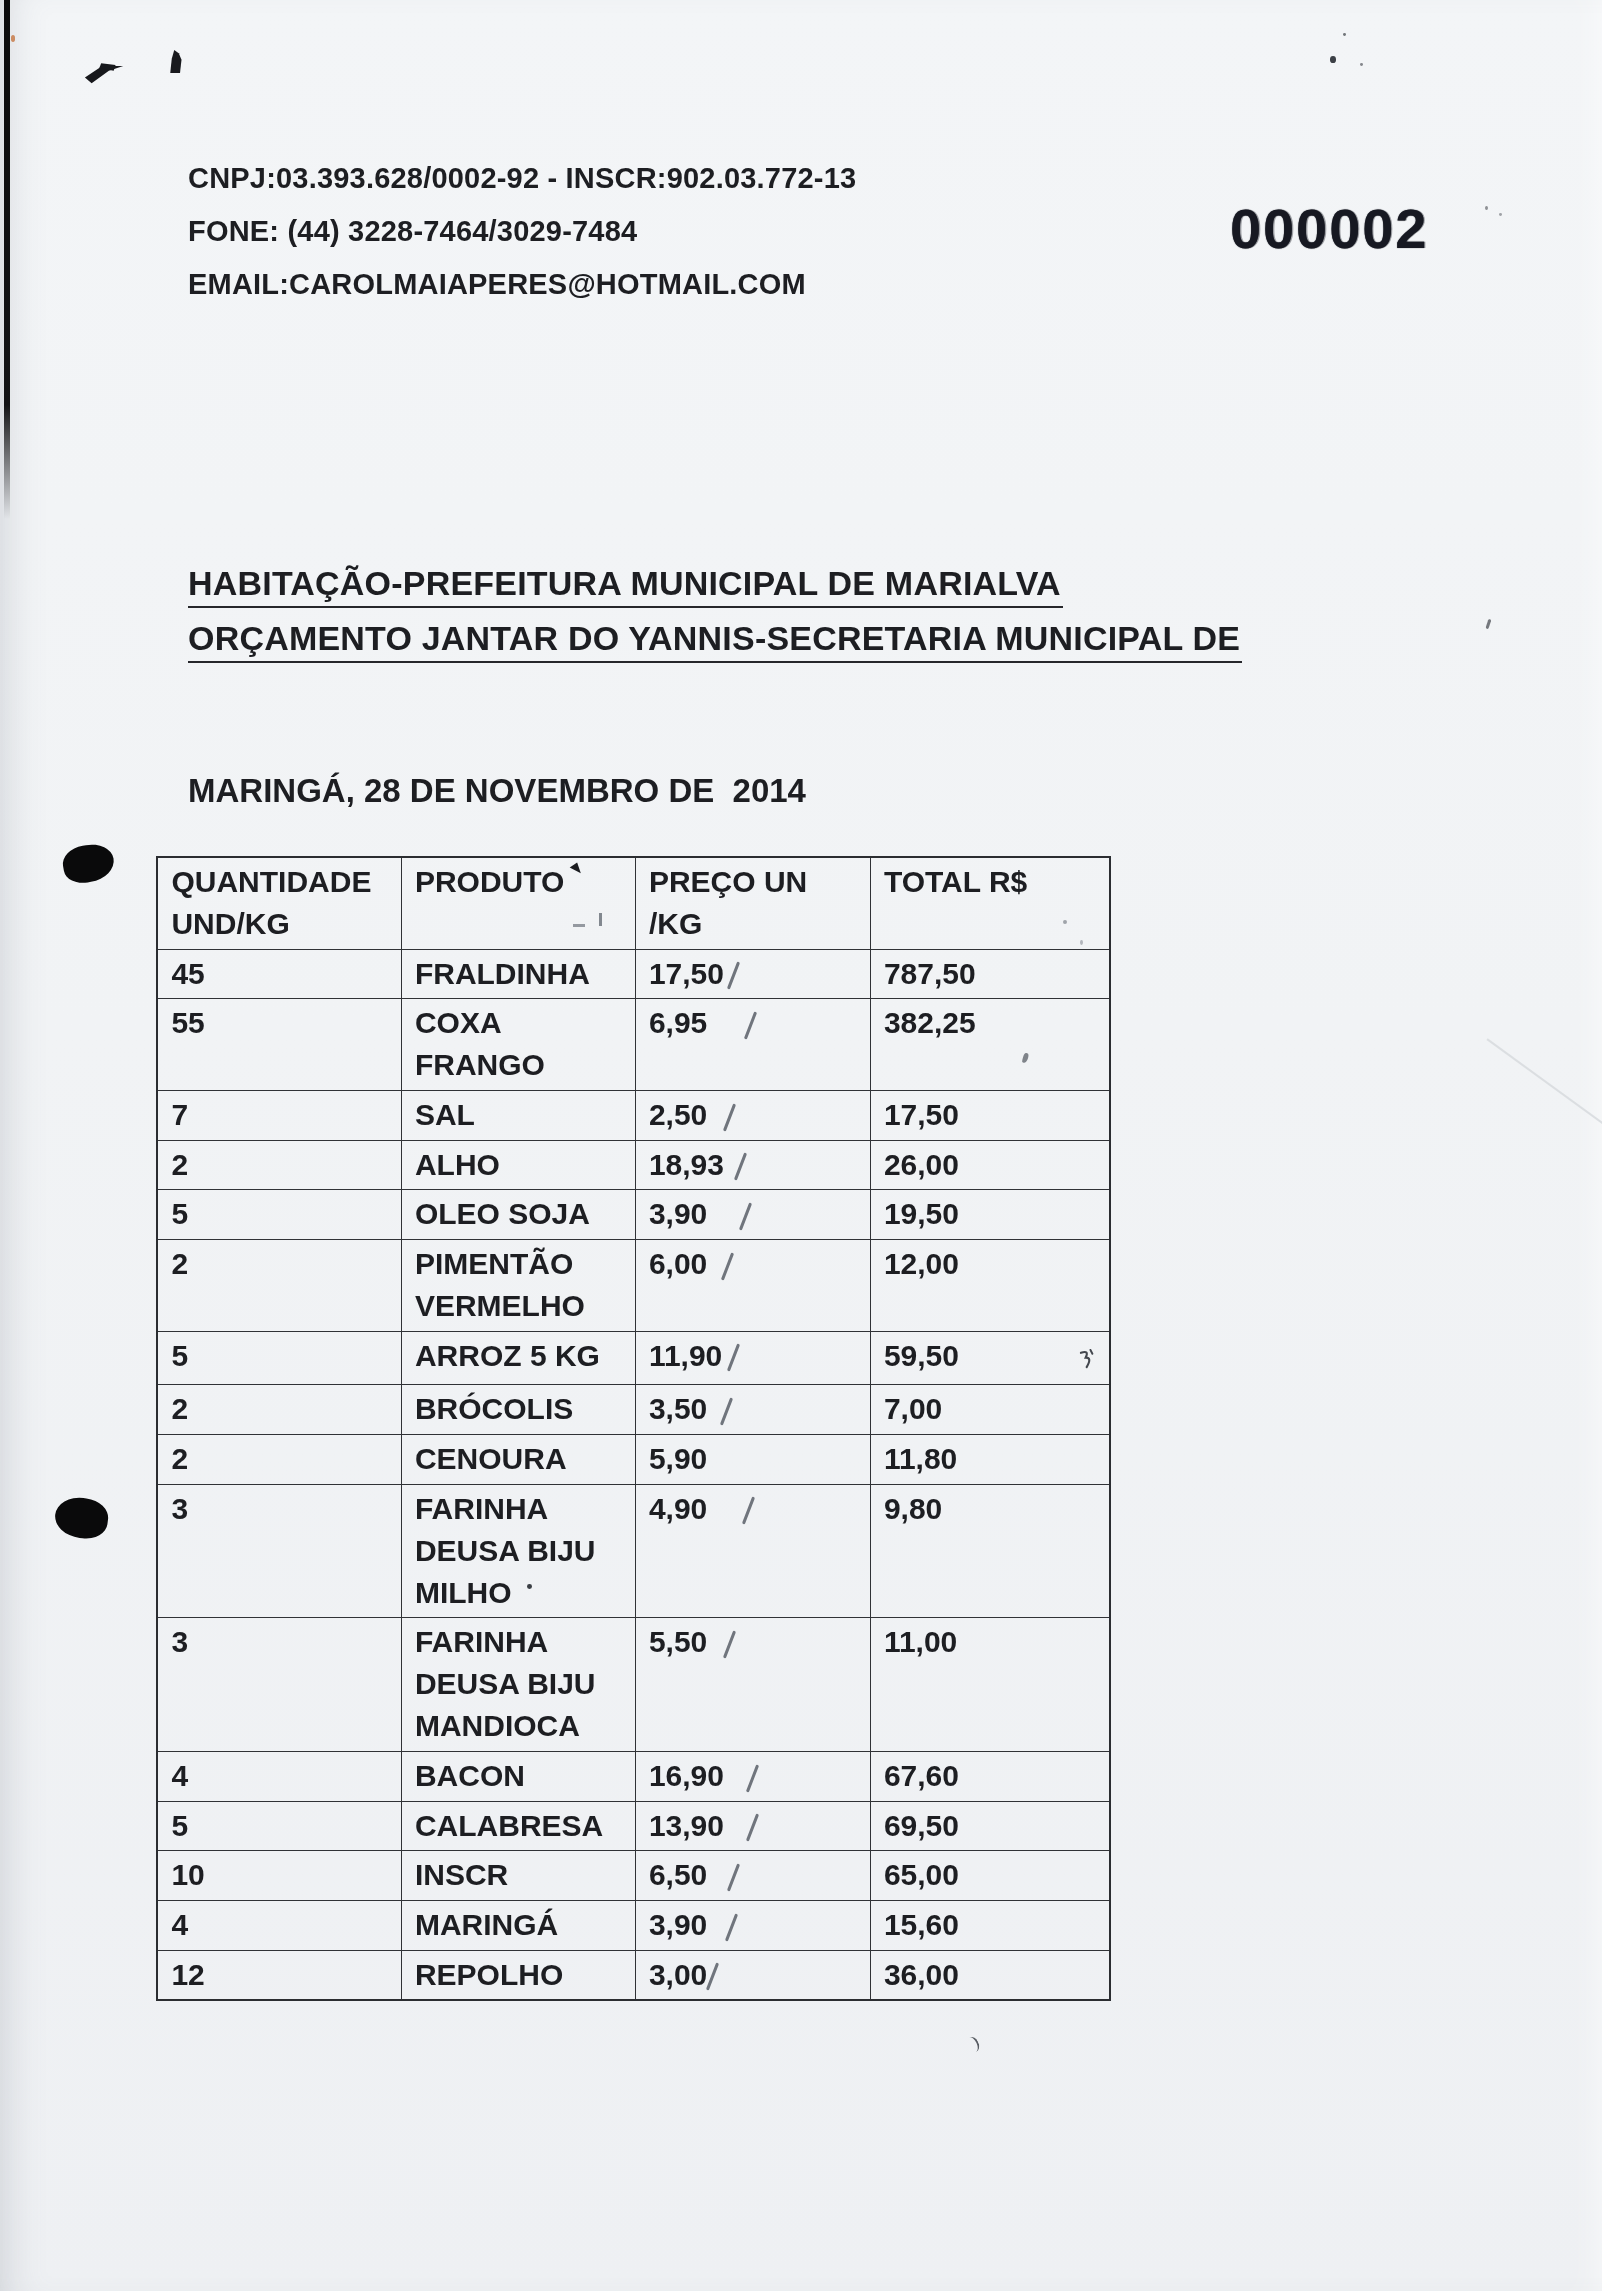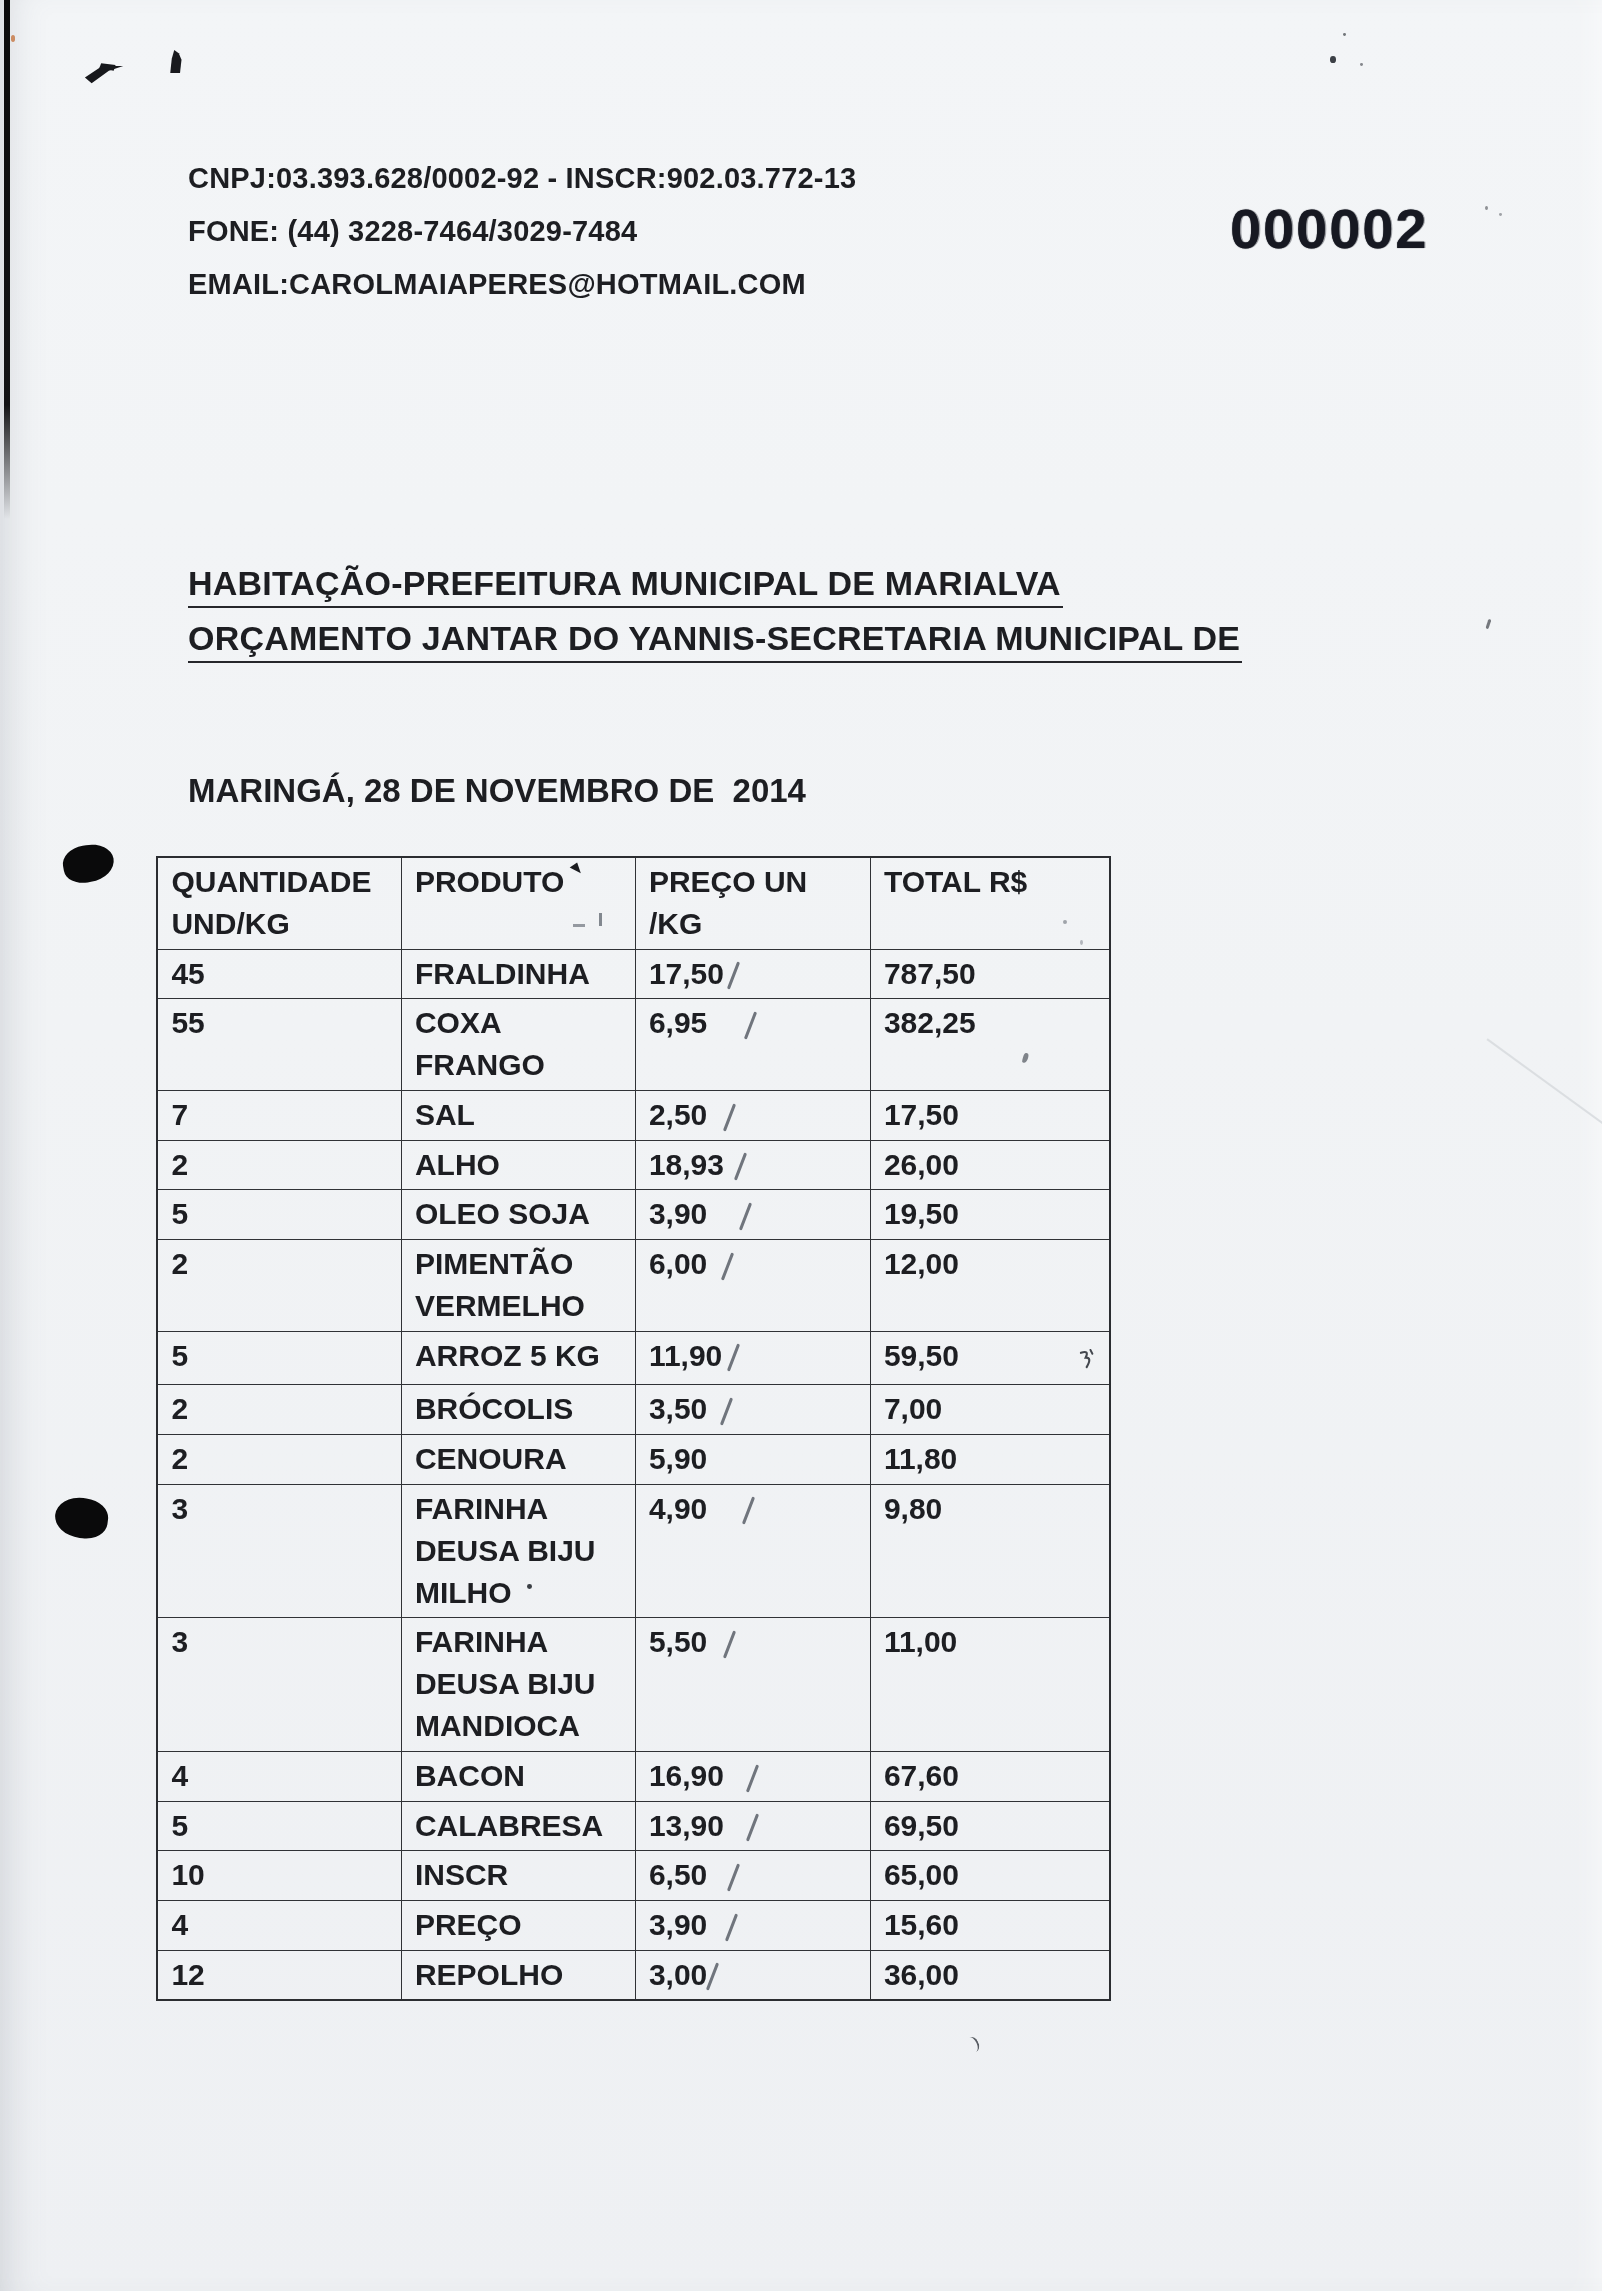--- a/index.html
+++ b/index.html
@@ -222,21 +222,21 @@
           <td><span>69,50</span></td>
         </tr>
         <tr>
           <td><span>10</span></td>
           <td><span>INSCR</span></td>
           <td><span>6,50</span><i class="tick" style="margin-left: 25px;"></i></td>
           <td><span>65,00</span></td>
         </tr>
         <tr>
           <td><span>4</span></td>
-          <td><span>PREÇO</span></td>
+          <td><span>MARINGÁ</span></td>
           <td><span>3,90</span><i class="tick" style="margin-left: 23px;"></i></td>
           <td><span>15,60</span></td>
         </tr>
         <tr>
           <td><span>12</span></td>
           <td><span>REPOLHO</span></td>
           <td><span>3,00</span><i class="tick" style="margin-left: 3.8px;"></i></td>
           <td><span>36,00</span></td>
         </tr>
       </tbody>

